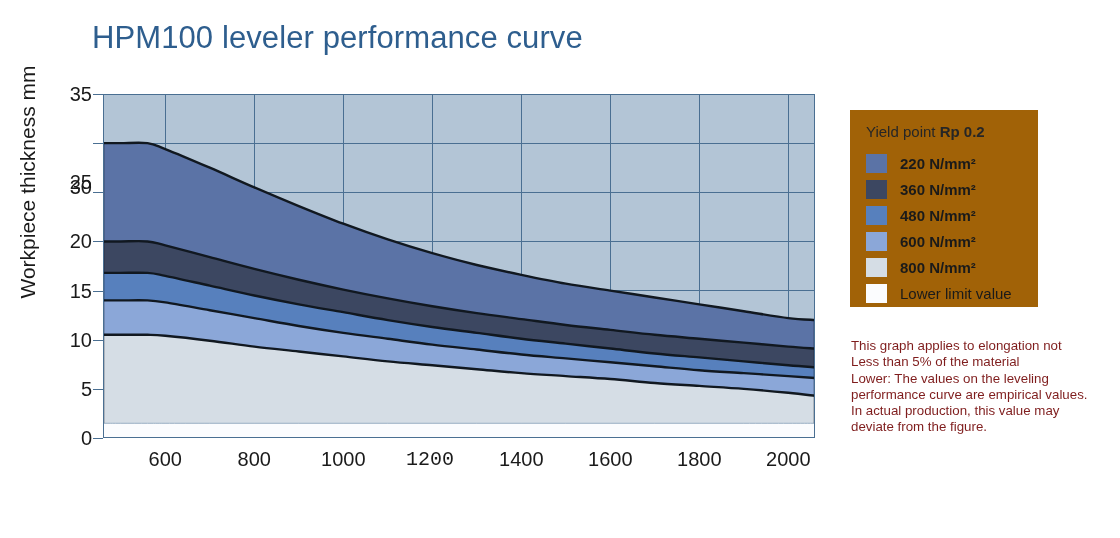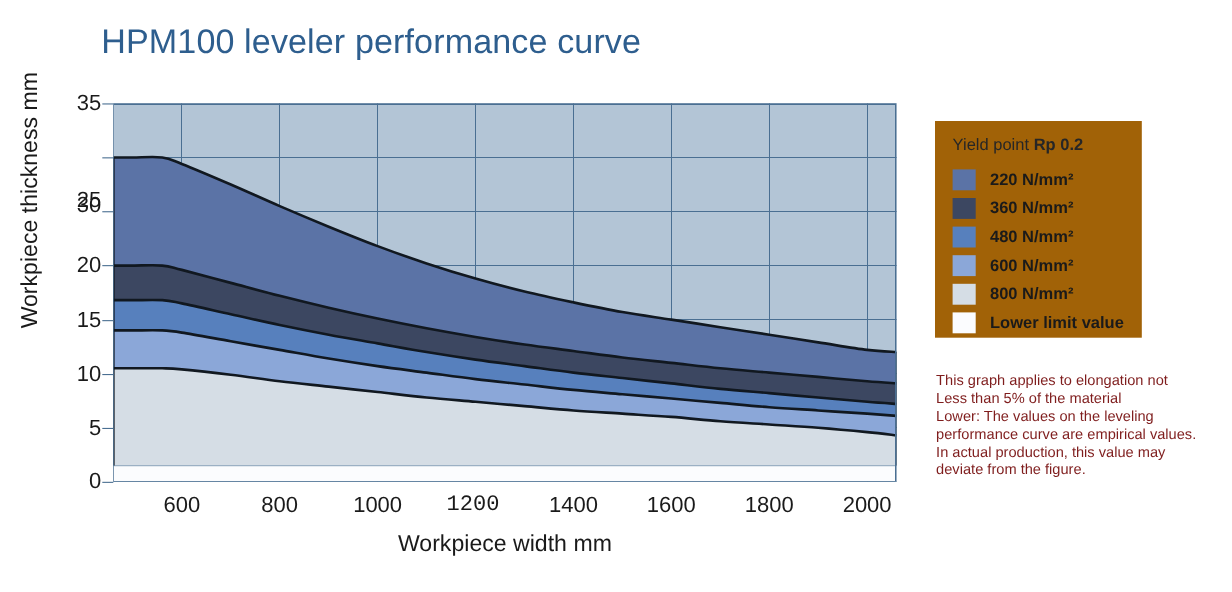--- a/index.html
+++ b/index.html
@@ -108,21 +108,20 @@
   }
   .legend-swatch{
     width:21px;height:19px;
     flex:0 0 auto;
     margin-right:13px;
   }
   .legend-label{
     font-size:15px;
     color:#1a1a1a;
     white-space:nowrap;
-    font-weight:bold;
   }
   .legend-label.bold{font-weight:bold;}
 
   
   .footnote{
     position:absolute;
     left:851px; top:338px;
     width:250px;
     font-size:13.3px;
     line-height:16.3px;
@@ -190,21 +189,20 @@
       <div class="xtick" style="left: 151.3px;">800</div>
       <div class="xtick" style="left: 240.3px;">1000</div>
       <div class="xtick" style="left: 327px; font-family: Liberation Mono, monospace;">1200</div>
       <div class="xtick" style="left: 418.3px; text-align: right;">1400</div>
       <div class="xtick" style="left: 507.3px;">1600</div>
       <div class="xtick" style="left: 596.3px;">1800</div>
       <div class="xtick" style="left: 685.3px; text-align: center;">2000</div>
     </div>
 
   <div class="y-axis-title">Workpiece thickness mm</div>
-  <div class="x-axis-title">Workpiece width mm</div>
 
   <div class="legend-box">
     <div class="legend-title">
       <span>Yield point </span><b>Rp 0.2</b>
     </div>
     <div class="legend-items" id="legend-items">
         <div class="legend-row">
           <span class="legend-swatch" style="background: rgb(91, 115, 166);"></span>
           <span class="legend-label bold">220 N/mm²</span>
         </div>

